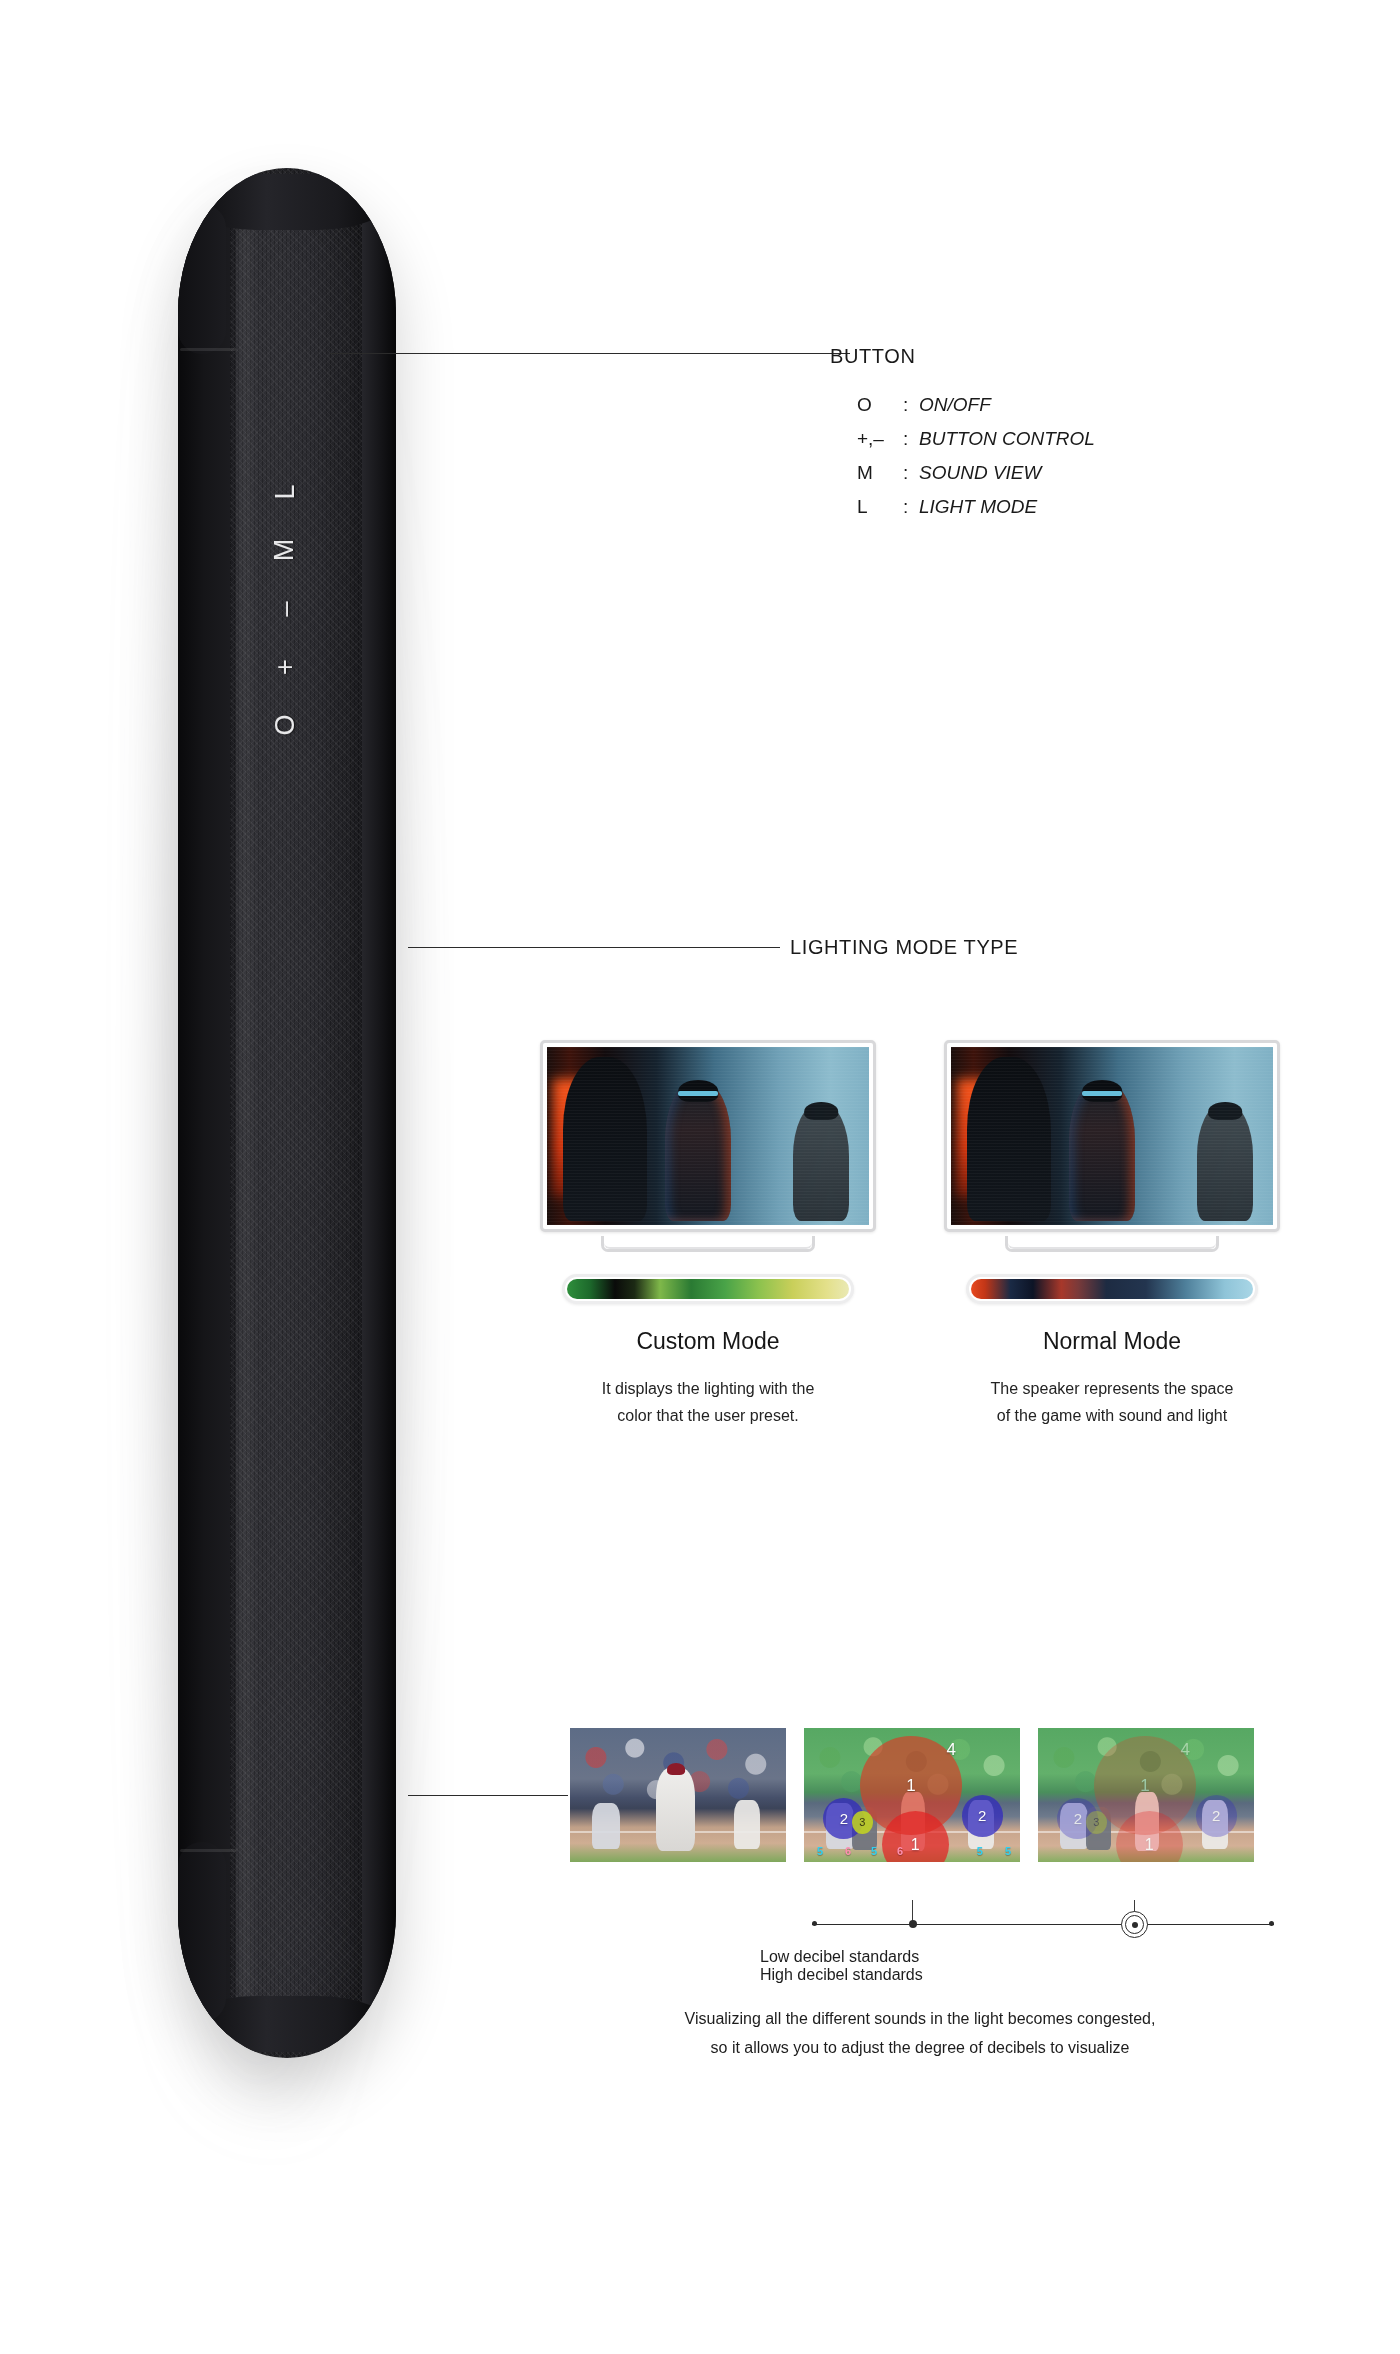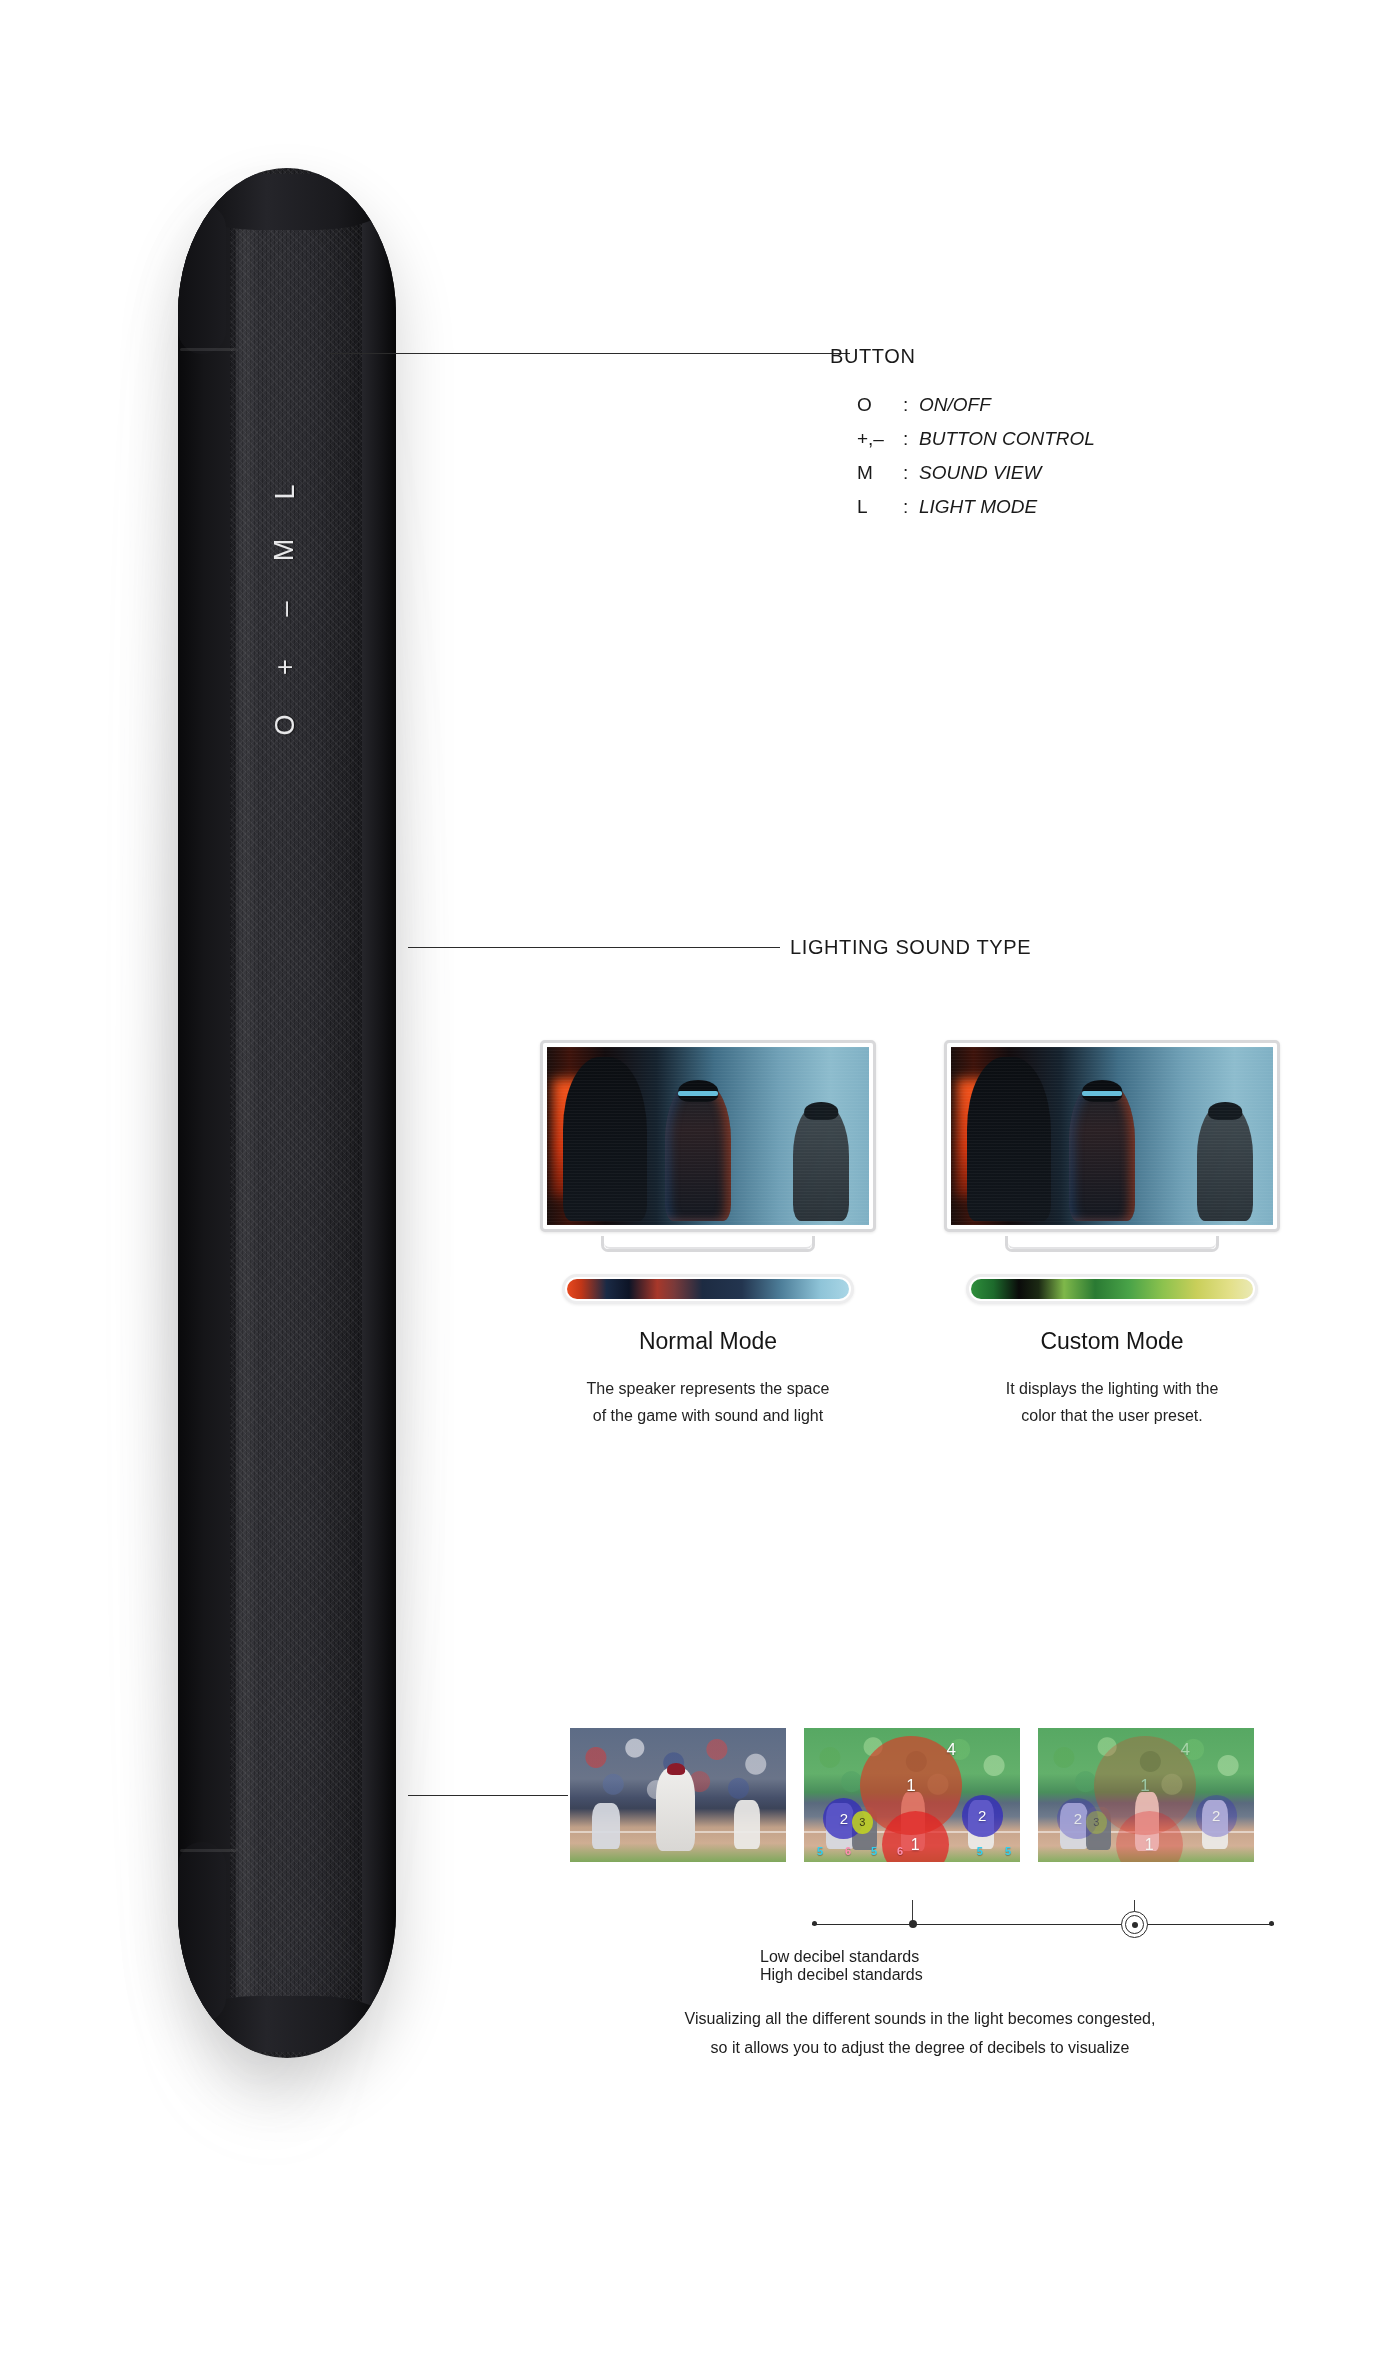--- a/index.html
+++ b/index.html
@@ -593,21 +593,21 @@
       <span class="legend-sep">:</span>
       <span class="legend-val">SOUND VIEW</span>
     </div>
     <div class="legend-row">
       <span class="legend-key">L</span>
       <span class="legend-sep">:</span>
       <span class="legend-val">LIGHT MODE</span>
     </div>
   </div>
 
-  <div class="section-title" style="left:790px; top:936px;">LIGHTING SOUND TYPE</div>
+  <div class="section-title" style="left:790px; top:936px;">LIGHTING MODE TYPE</div>
 
   <div class="modes">
 
     <div class="mode-card">
       <div class="tv">
         <div class="tv-screen">
           <div class="flame"></div>
           <div class="soldier big"></div>
           <div class="soldier mid">
             <div class="helmet"></div>
@@ -615,26 +615,26 @@
           </div>
           <div class="soldier right">
             <div class="helmet"></div>
           </div>
         </div>
       </div>
       <div class="tv-stand">
         <div class="tv-stand-inner"></div>
       </div>
       <div class="lightbar">
-        <div class="lightbar-inner normal"></div>
-      </div>
-      <div class="mode-name">Normal Mode</div>
+        <div class="lightbar-inner custom"></div>
+      </div>
+      <div class="mode-name">Custom Mode</div>
       <div class="mode-desc">
-        <div>The speaker represents the space</div>
-        <div>of the game with sound and light</div>
+        <div>It displays the lighting with the</div>
+        <div>color that the user preset.</div>
       </div>
     </div>
 
     <div class="mode-card">
       <div class="tv">
         <div class="tv-screen">
           <div class="flame"></div>
           <div class="soldier big"></div>
           <div class="soldier mid">
             <div class="helmet"></div>
@@ -642,26 +642,26 @@
           </div>
           <div class="soldier right">
             <div class="helmet"></div>
           </div>
         </div>
       </div>
       <div class="tv-stand">
         <div class="tv-stand-inner"></div>
       </div>
       <div class="lightbar">
-        <div class="lightbar-inner custom"></div>
-      </div>
-      <div class="mode-name">Custom Mode</div>
+        <div class="lightbar-inner normal"></div>
+      </div>
+      <div class="mode-name">Normal Mode</div>
       <div class="mode-desc">
-        <div>It displays the lighting with the</div>
-        <div>color that the user preset.</div>
+        <div>The speaker represents the space</div>
+        <div>of the game with sound and light</div>
       </div>
     </div>
   </div>
 
   <div class="db-row">
 
     <div class="db-photo">
       <div class="crowd"></div>
       <div class="fieldline"></div>
       <div class="pitcher">

